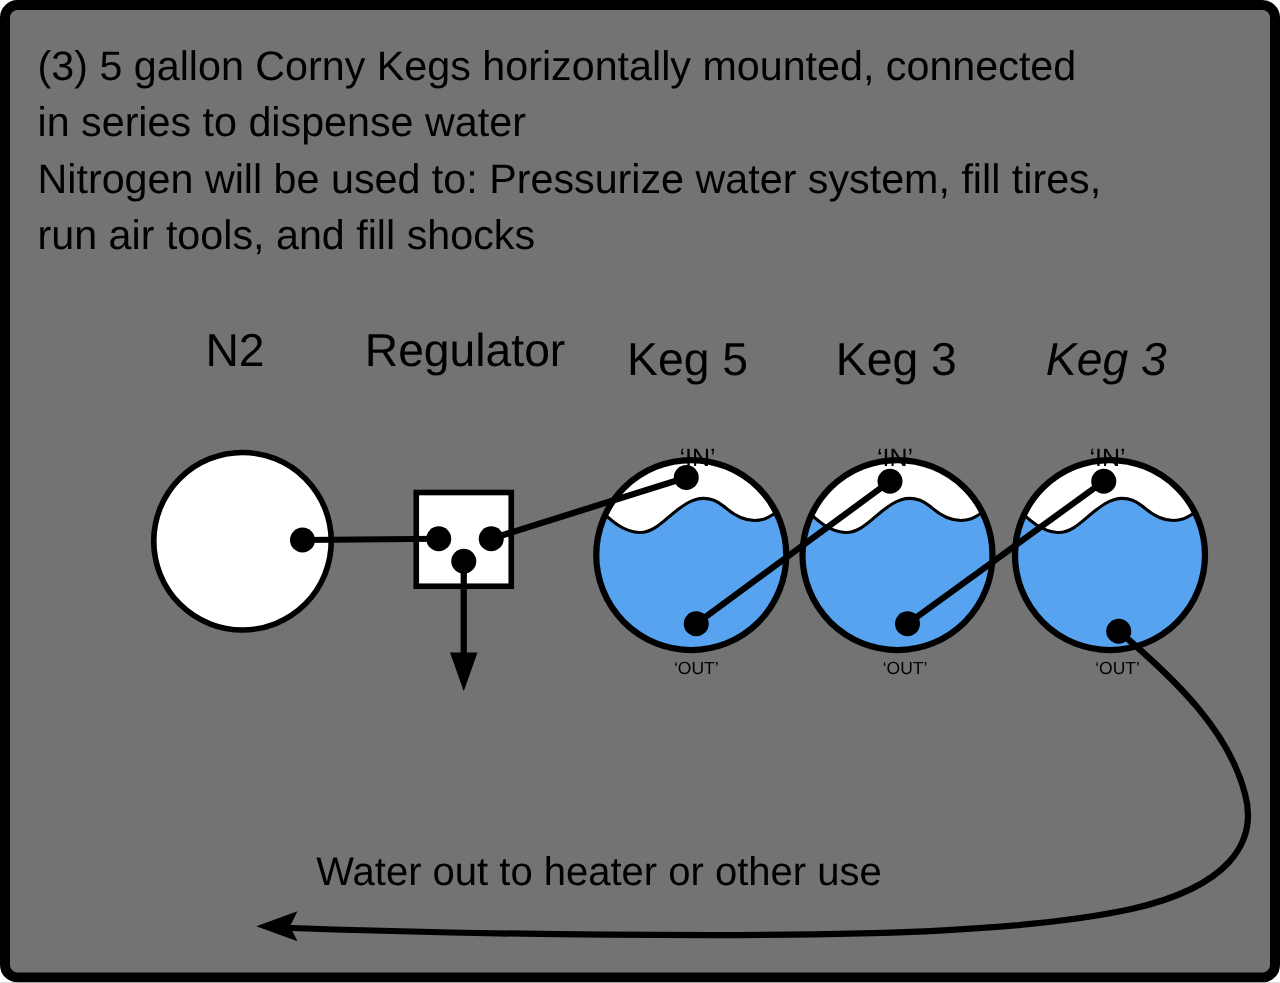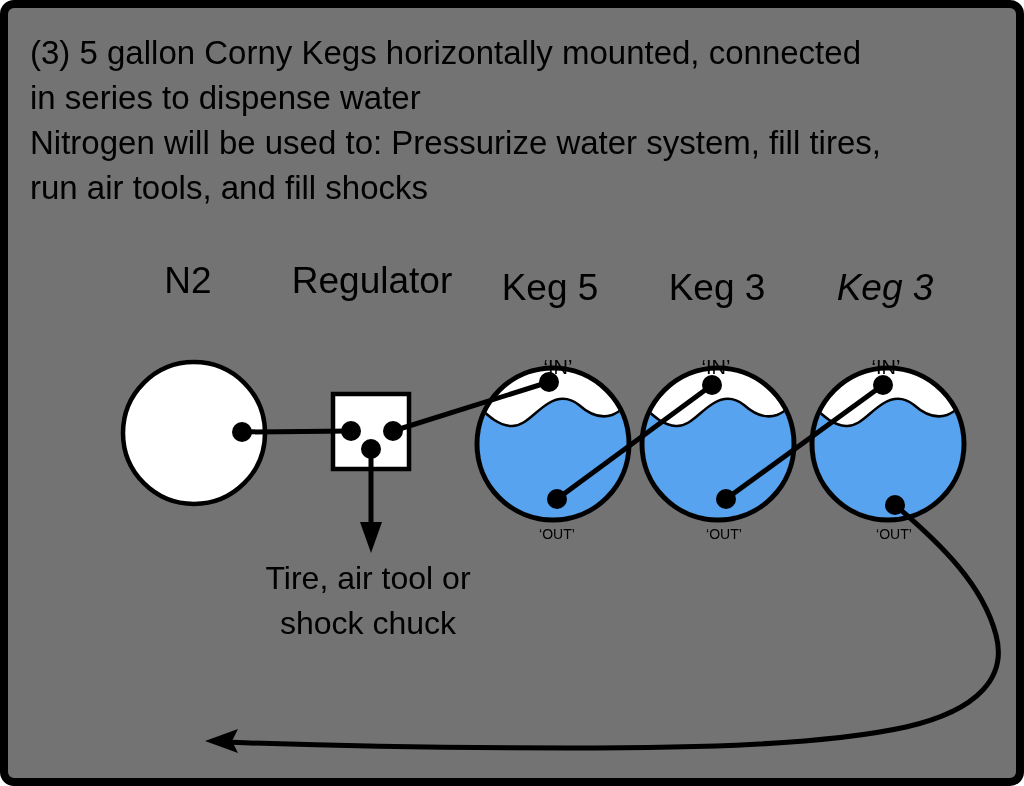--- a/index.html
+++ b/index.html
@@ -107,16 +107,15 @@
   <div class="lbl big center" style="left:877px; top:259px;font-style:italic;">Keg 3</div>
 
   <div class="lbl in-lbl center" style="left:550px;">‘IN’</div>
   <div class="lbl in-lbl center" style="left:708px;">‘IN’</div>
   <div class="lbl in-lbl center" style="left:878px;">‘IN’</div>
 
   <div class="lbl out-lbl center" style="left:549px;">‘OUT’</div>
   <div class="lbl out-lbl center" style="left:716px;">‘OUT’</div>
   <div class="lbl out-lbl center" style="left:886px;">‘OUT’</div>
 
-  <div class="lbl tire-lbl center">Tire, air tool or
-shock chuck</div>
+  <div class="lbl water-lbl">Water out to heater or other use</div>
 
 </div>
 
 </body></html>

